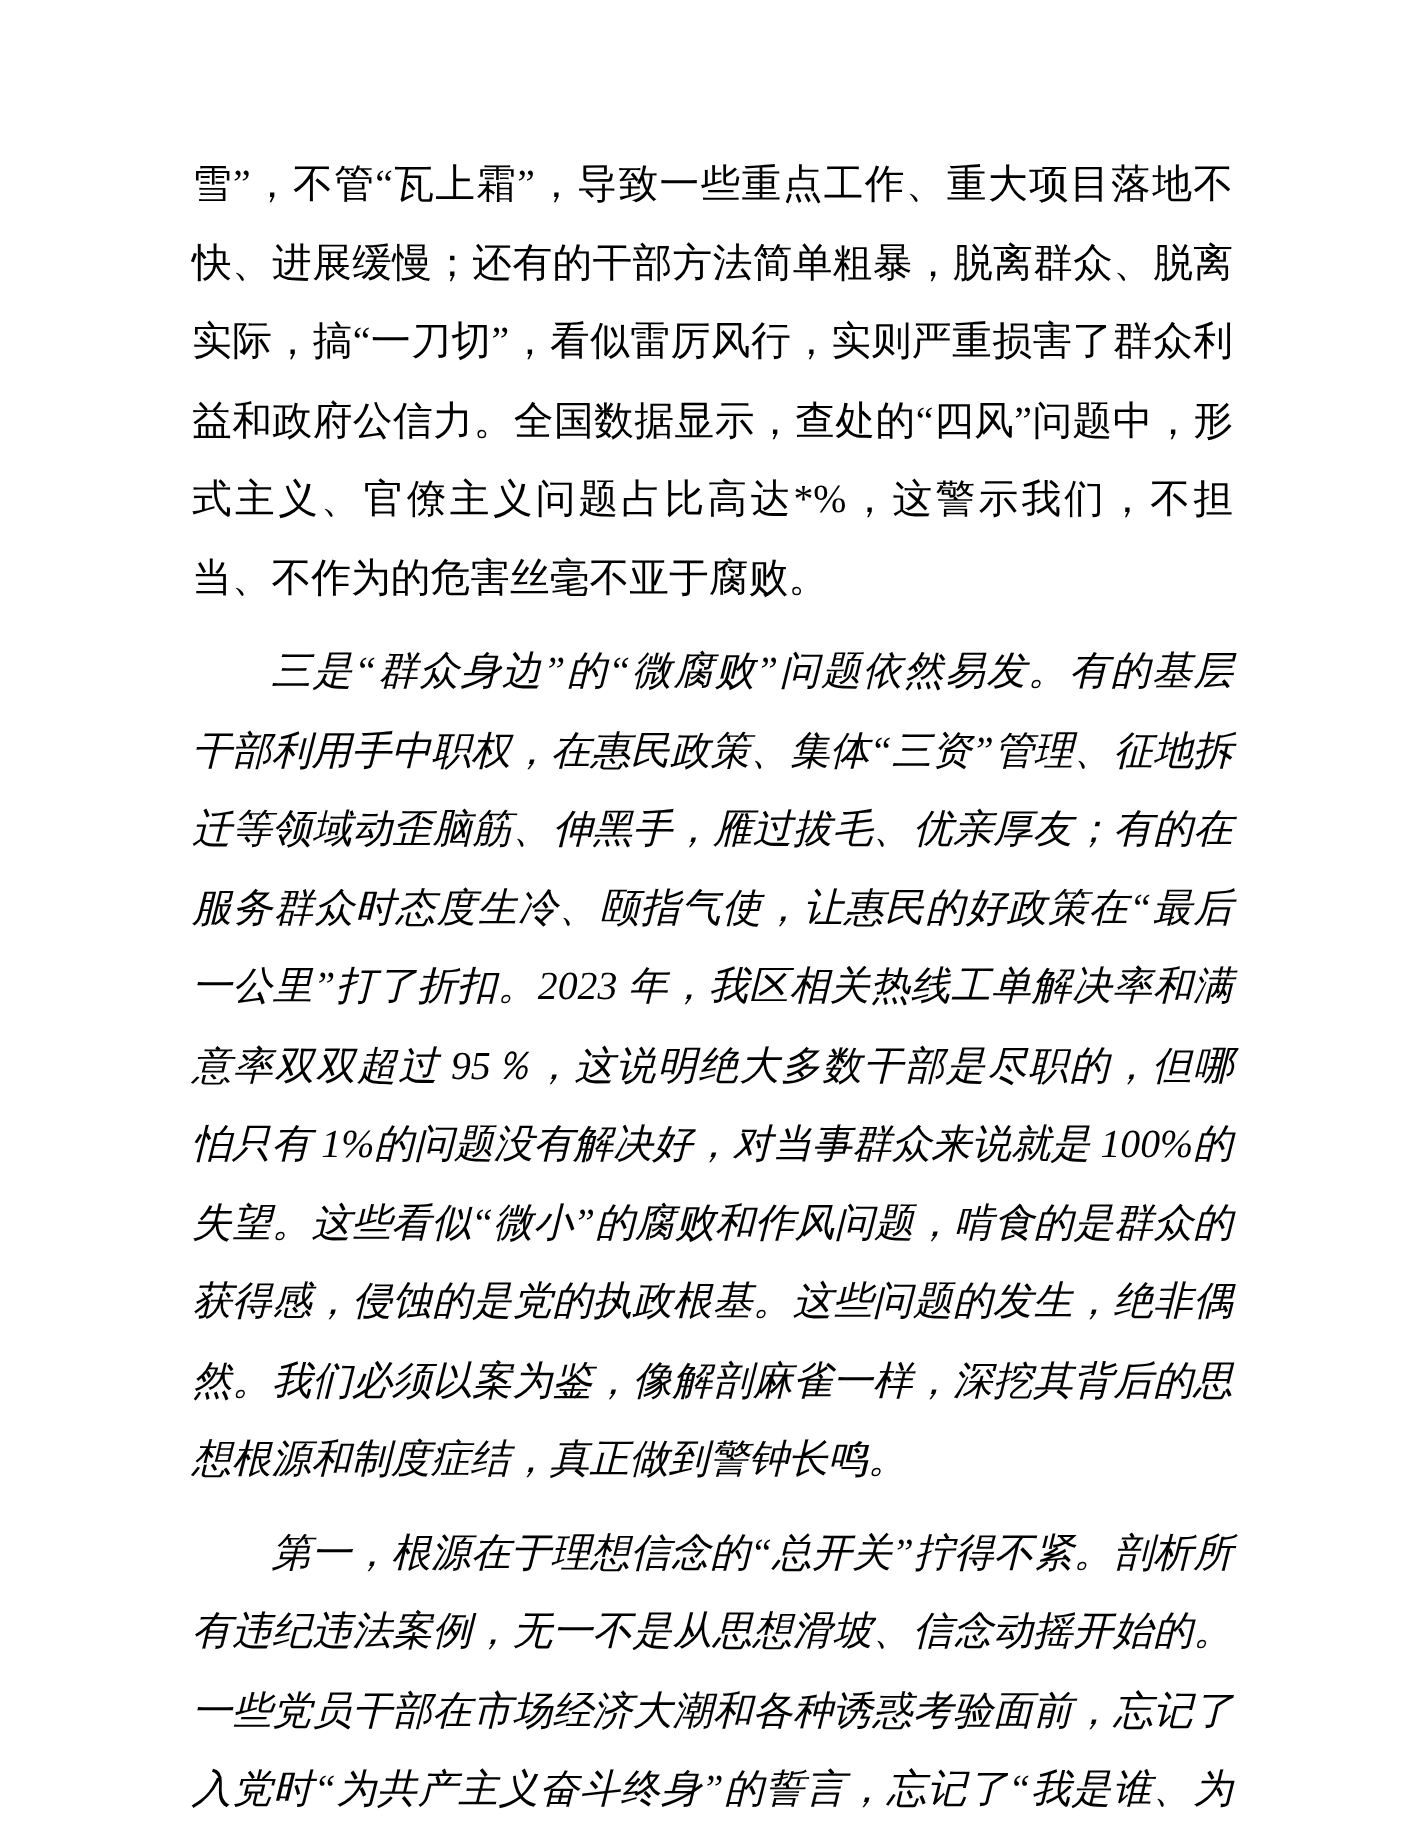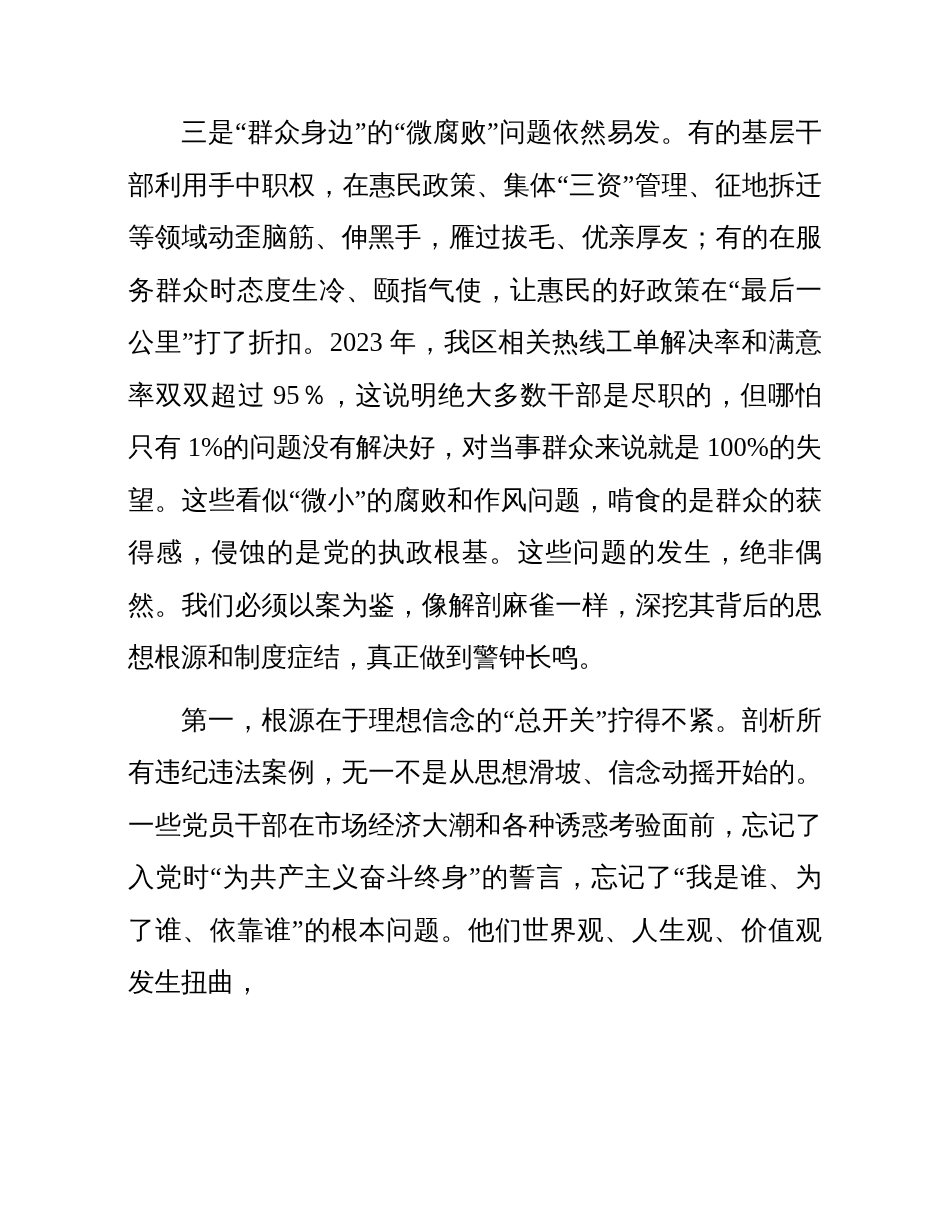--- a/index.html
+++ b/index.html
@@ -30,30 +30,32 @@
     font-size: 26.5px;
     line-height: 52.5px;
     text-align: justify;
     text-justify: inter-ideograph;
     letter-spacing: 0px;
     font-family: "Liberation Serif", "DejaVu Serif", serif;
     font-weight: 500;
   }
   p.para.indent {
     text-indent: 2em;
+    font-style: italic;
   }
   p.spaced {
     margin-top: 10px;
   }
   
   .doc-body p {
     -webkit-font-smoothing: antialiased;
   }
 </style>
 </head>
 <body>
 
 <div class="page">
   <div class="doc-body">
+    <p class="para">雪”，不管“瓦上霜”，导致一些重点工作、重大项目落地不快、进展缓慢；还有的干部方法简单粗暴，脱离群众、脱离实际，搞“一刀切”，看似雷厉风行，实则严重损害了群众利益和政府公信力。全国数据显示，查处的“四风”问题中，形式主义、官僚主义问题占比高达*%，这警示我们，不担当、不作为的危害丝毫不亚于腐败。</p>
     <p class="para indent spaced">三是“群众身边”的“微腐败”问题依然易发。有的基层干部利用手中职权，在惠民政策、集体“三资”管理、征地拆迁等领域动歪脑筋、伸黑手，雁过拔毛、优亲厚友；有的在服务群众时态度生冷、颐指气使，让惠民的好政策在“最后一公里”打了折扣。2023 年，我区相关热线工单解决率和满意率双双超过 95％，这说明绝大多数干部是尽职的，但哪怕只有 1%的问题没有解决好，对当事群众来说就是 100%的失望。这些看似“微小”的腐败和作风问题，啃食的是群众的获得感，侵蚀的是党的执政根基。这些问题的发生，绝非偶然。我们必须以案为鉴，像解剖麻雀一样，深挖其背后的思想根源和制度症结，真正做到警钟长鸣。</p>
     <p class="para indent spaced">第一，根源在于理想信念的“总开关”拧得不紧。剖析所有违纪违法案例，无一不是从思想滑坡、信念动摇开始的。一些党员干部在市场经济大潮和各种诱惑考验面前，忘记了入党时“为共产主义奋斗终身”的誓言，忘记了“我是谁、为了谁、依靠谁”的根本问题。他们世界观、人生观、价值观发生扭曲，</p>
   </div>
 </div>
 
 </body></html>

